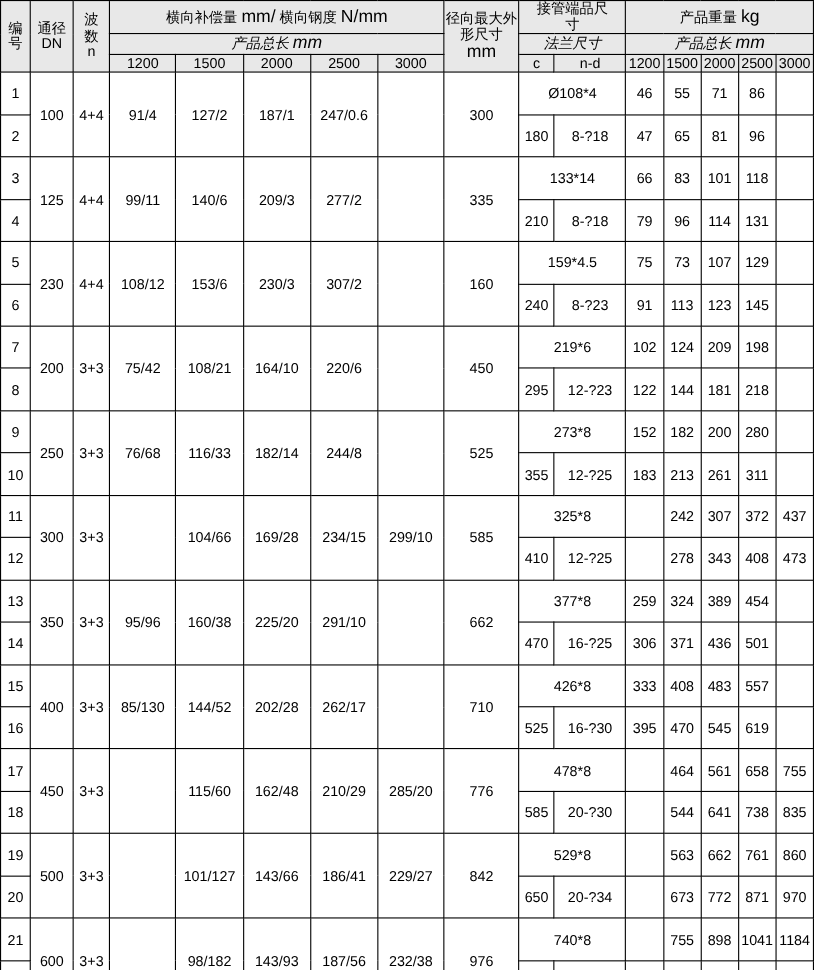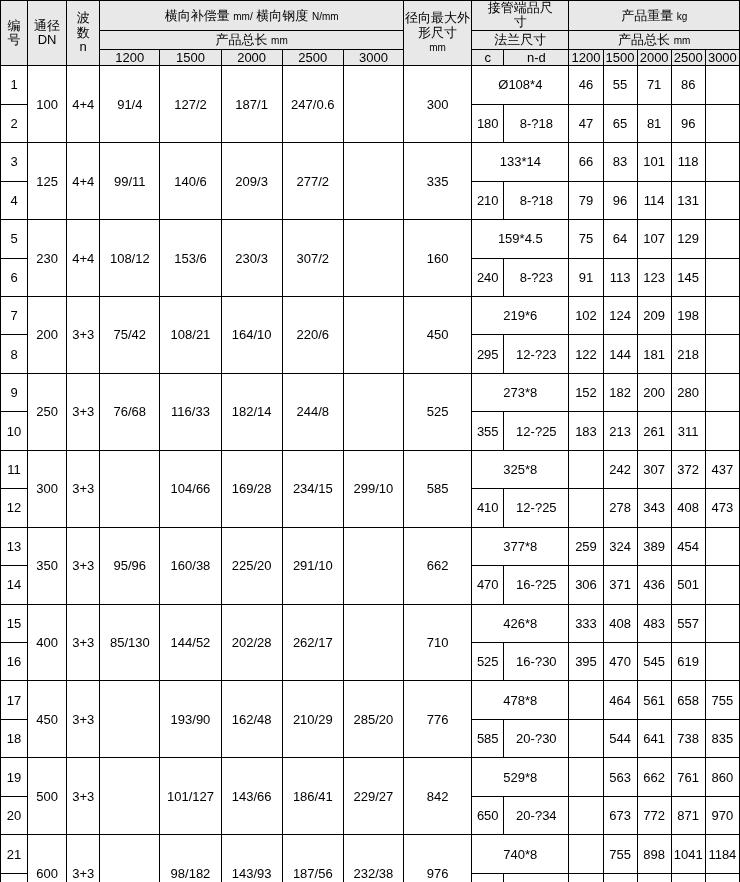--- a/index.html
+++ b/index.html
@@ -30,37 +30,38 @@
     white-space: nowrap;
   }
   .hdr {
     background: #e8e8e8;
   }
   .hdr-vert {
     font-size: 13px;
     line-height: 1.15;
   }
   .small-unit {
-    font-size: 10px;
+    font-size: 16px;
   }
   .num {
     font-size: 13px;
   }
   .idx {
     font-size: 13px;
   }
   .vtext {
     display: inline-block;
     line-height: 1.1;
   }
   .grp-title {
     font-size: 13px;
   }
   .sub-title {
     font-size: 13px;
+    font-style: italic;
   }
 </style>
 </head>
 <body>
 
 <table class="spec">
   <colgroup>
     <col style="width:27px">
     <col style="width:39px">
     <col style="width:33px">
@@ -187,21 +188,21 @@
         <td rowspan="2" class="num">230</td>
         <td rowspan="2" class="num">4+4</td>
         <td rowspan="2" class="num">108/12</td>
         <td rowspan="2" class="num">153/6</td>
         <td rowspan="2" class="num">230/3</td>
         <td rowspan="2" class="num">307/2</td>
         <td rowspan="2" class="num"></td>
         <td rowspan="2" class="num">160</td>
         <td colspan="2" class="num">159*4.5</td>
         <td class="num">75</td>
-        <td class="num">64</td>
+        <td class="num">73</td>
         <td class="num">107</td>
         <td class="num">129</td>
         <td class="num"></td>
       </tr>
       <tr>
         <td class="idx">6</td>
         <td class="num">240</td>
         <td class="num">8-?23</td>
         <td class="num">91</td>
         <td class="num">113</td>
@@ -342,21 +343,21 @@
         <td class="num">470</td>
         <td class="num">545</td>
         <td class="num">619</td>
         <td class="num"></td>
       </tr>
       <tr>
         <td class="idx">17</td>
         <td rowspan="2" class="num">450</td>
         <td rowspan="2" class="num">3+3</td>
         <td rowspan="2" class="num"></td>
-        <td rowspan="2" class="num">193/90</td>
+        <td rowspan="2" class="num">115/60</td>
         <td rowspan="2" class="num">162/48</td>
         <td rowspan="2" class="num">210/29</td>
         <td rowspan="2" class="num">285/20</td>
         <td rowspan="2" class="num">776</td>
         <td colspan="2" class="num">478*8</td>
         <td class="num"></td>
         <td class="num">464</td>
         <td class="num">561</td>
         <td class="num">658</td>
         <td class="num">755</td>

